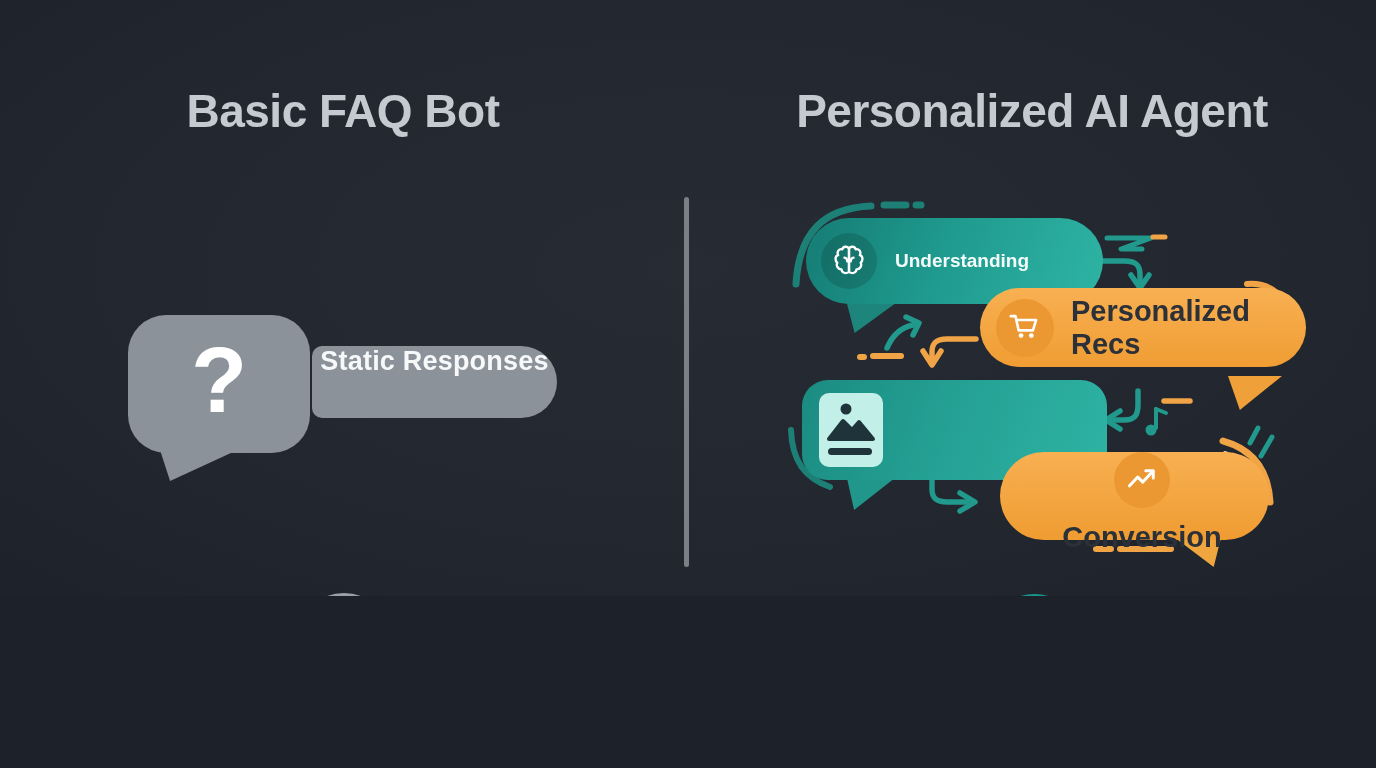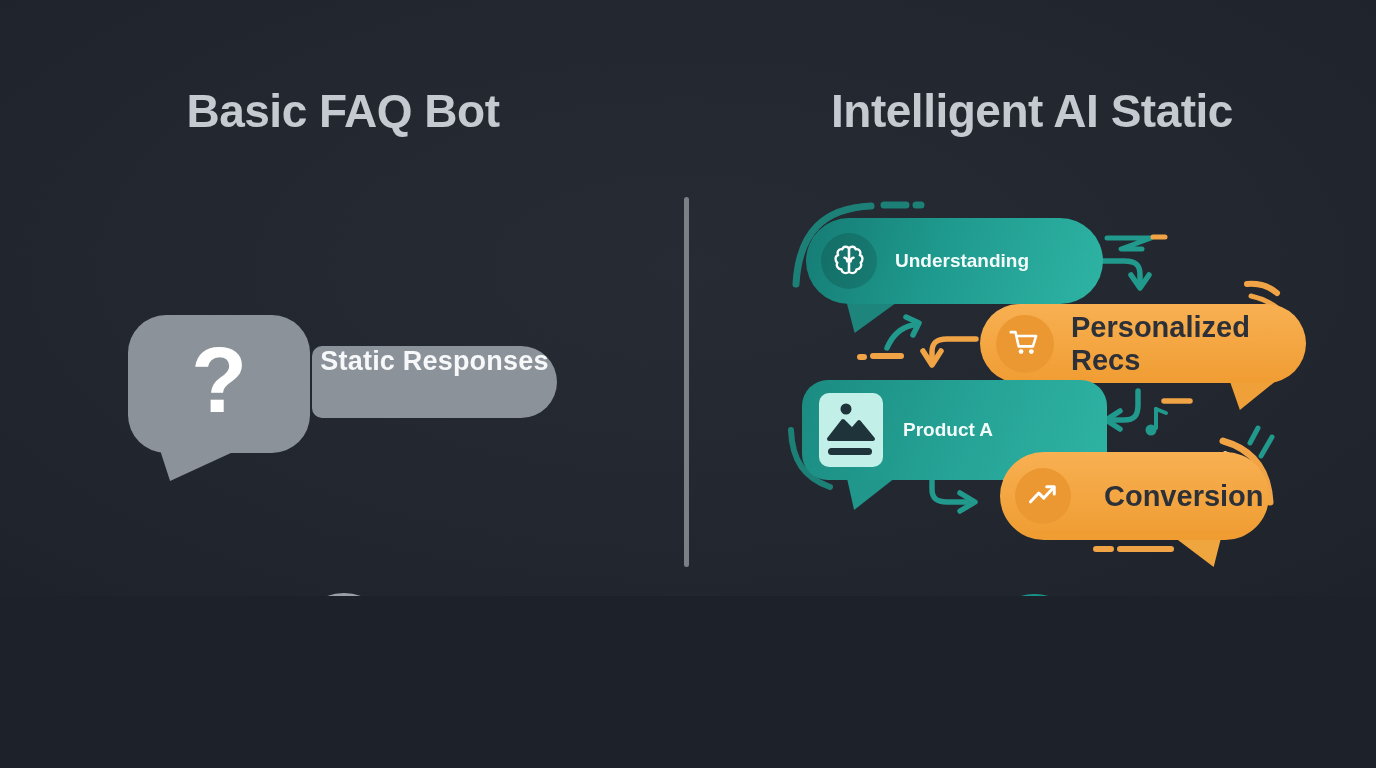--- a/index.html
+++ b/index.html
@@ -32,44 +32,44 @@
   
   .bubble{display:flex;align-items:center;z-index:3;}
   .bubble .icon-circle{border-radius:50%;display:flex;align-items:center;justify-content:center;flex:0 0 auto;}
   .lbl-light{color:#f3fcfa;font-size:19px;font-weight:700;}
   .lbl-dark{color:#2b3039;font-size:29px;font-weight:700;}
   .b-understanding{left:806px;top:218px;width:282px;height:86px;border-radius:43px;
      background:linear-gradient(110deg,#157c74 0%,#1f9a8e 45%,#2eb4a4 100%);padding-left:15px;gap:18px;}
   .b-understanding .icon-circle{width:56px;height:56px;background:rgba(0,0,0,0.14);}
   .t-understanding{left:846px;top:300px;width:54px;height:33px;background:#1e857c;
      clip-path:polygon(0 0,100% 0,16% 100%);z-index:2;}
-  .b-precs{left:980px;top:304px;width:310px;height:79px;border-radius:40px;
+  .b-precs{left:980px;top:288px;width:310px;height:79px;border-radius:40px;
      background:linear-gradient(180deg,#f8b052 0%,#f09d33 100%);padding-left:16px;gap:17px;z-index:4;}
   .b-precs .icon-circle{width:58px;height:58px;background:#ec9832;}
   .t-precs{left:1228px;top:376px;width:54px;height:34px;background:#f0a038;
      clip-path:polygon(0 0,100% 0,22% 100%);z-index:3;}
   .b-product{left:802px;top:380px;width:288px;height:100px;border-radius:26px;
      background:linear-gradient(110deg,#1b8b81 0%,#25a295 50%,#2eb3a3 100%);padding-left:17px;gap:20px;z-index:5;}
   .product-card{width:64px;height:74px;background:#c2efe7;border-radius:10px;flex:0 0 auto;}
   .t-product{left:846px;top:474px;width:54px;height:36px;background:#21968b;
      clip-path:polygon(0 0,100% 0,15% 100%);z-index:4;}
   .b-conversion{left:1000px;top:452px;width:254px;height:88px;border-radius:44px;
-     background:linear-gradient(180deg,#f8b052 0%,#ef9c31 100%);padding-left:15px;gap:33px;z-index:6;}
+     background:linear-gradient(180deg,#f8b052 0%,#ef9c31 100%);padding-left:15px;gap:13px;z-index:6;flex-direction:column;}
   .b-conversion .icon-circle{width:56px;height:56px;background:#ec9832;}
   .t-conversion{left:1170px;top:534px;width:52px;height:33px;background:#f0a63e;
      clip-path:polygon(0 0,100% 0,84% 100%);z-index:5;}
   .decor{left:0;top:0;width:1376px;height:768px;z-index:1;pointer-events:none;}
 </style>
 </head>
 <body>
 
 <div class="stage">
 
   <div class="abs title title-left">Basic FAQ Bot</div>
-  <div class="abs title title-right">Intelligent AI Static</div>
+  <div class="abs title title-right">Personalized AI Agent</div>
 
   <div class="abs divider"></div>
 
   <div class="abs faq-bubble">
     <span class="faq-symbol">?</span>
   </div>
   <div class="abs faq-tail"></div>
 
   <div class="abs static-pill">
     <span>Static Responses</span>
@@ -174,21 +174,20 @@
   <div class="abs bubble b-product">
     <div class="product-card">
       <svg viewBox="0 0 64 74" width="64" height="74">
         <g fill="#1f333a">
           <circle cx="27" cy="16" r="5.5"></circle>
           <path d="M10,46 L24,28 L33,37 L40,29 L54,46 Z" stroke="#1f333a" stroke-width="4" stroke-linejoin="round"></path>
           <rect x="9" y="55" width="44" height="7" rx="3.5"></rect>
         </g>
       </svg>
     </div>
-    <span class="lbl-light">Product A</span>
   </div>
 
   <div class="abs t-conversion"></div>
   <div class="abs bubble b-conversion">
     <div class="icon-circle">
       <svg viewBox="0 0 48 48" width="40" height="40">
         <g stroke="#ffffff" stroke-width="3.6" fill="none" stroke-linecap="round" stroke-linejoin="round">
           <path d="M9,31 L19,20.5 L25,26.5 L37,13.5"></path>
           <path d="M28.5,13 H37.5 V21.5"></path>
         </g>

